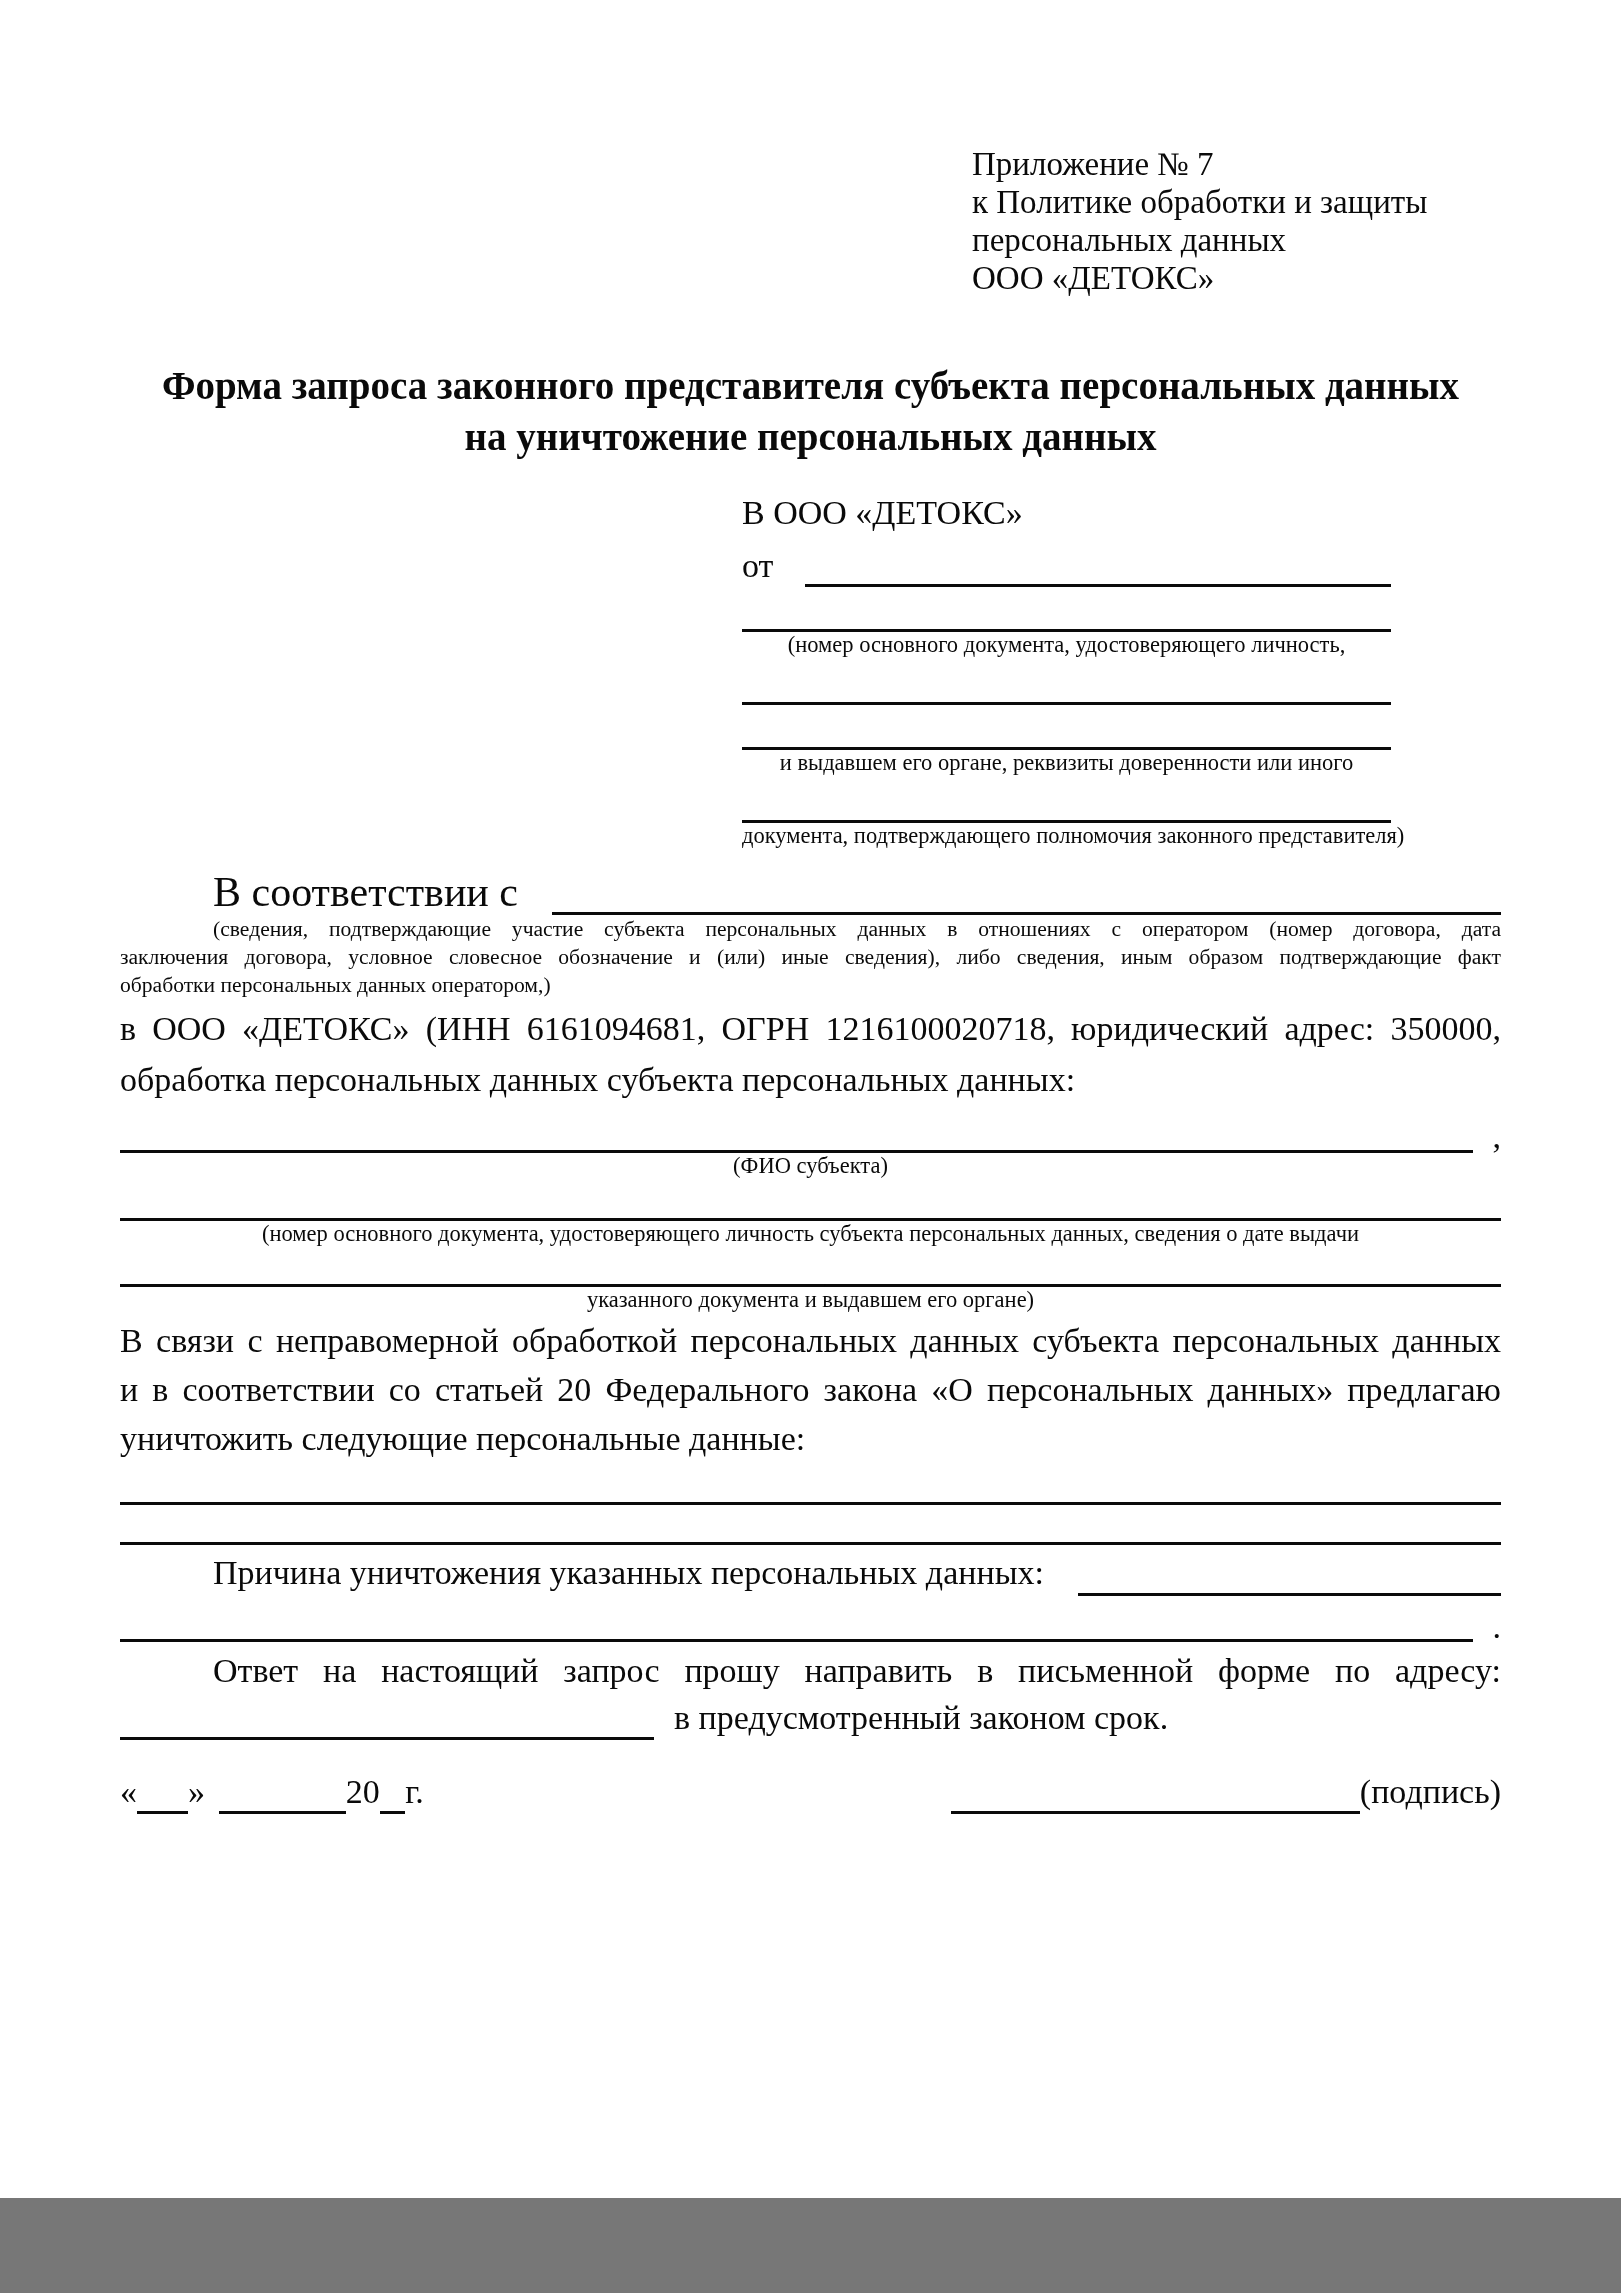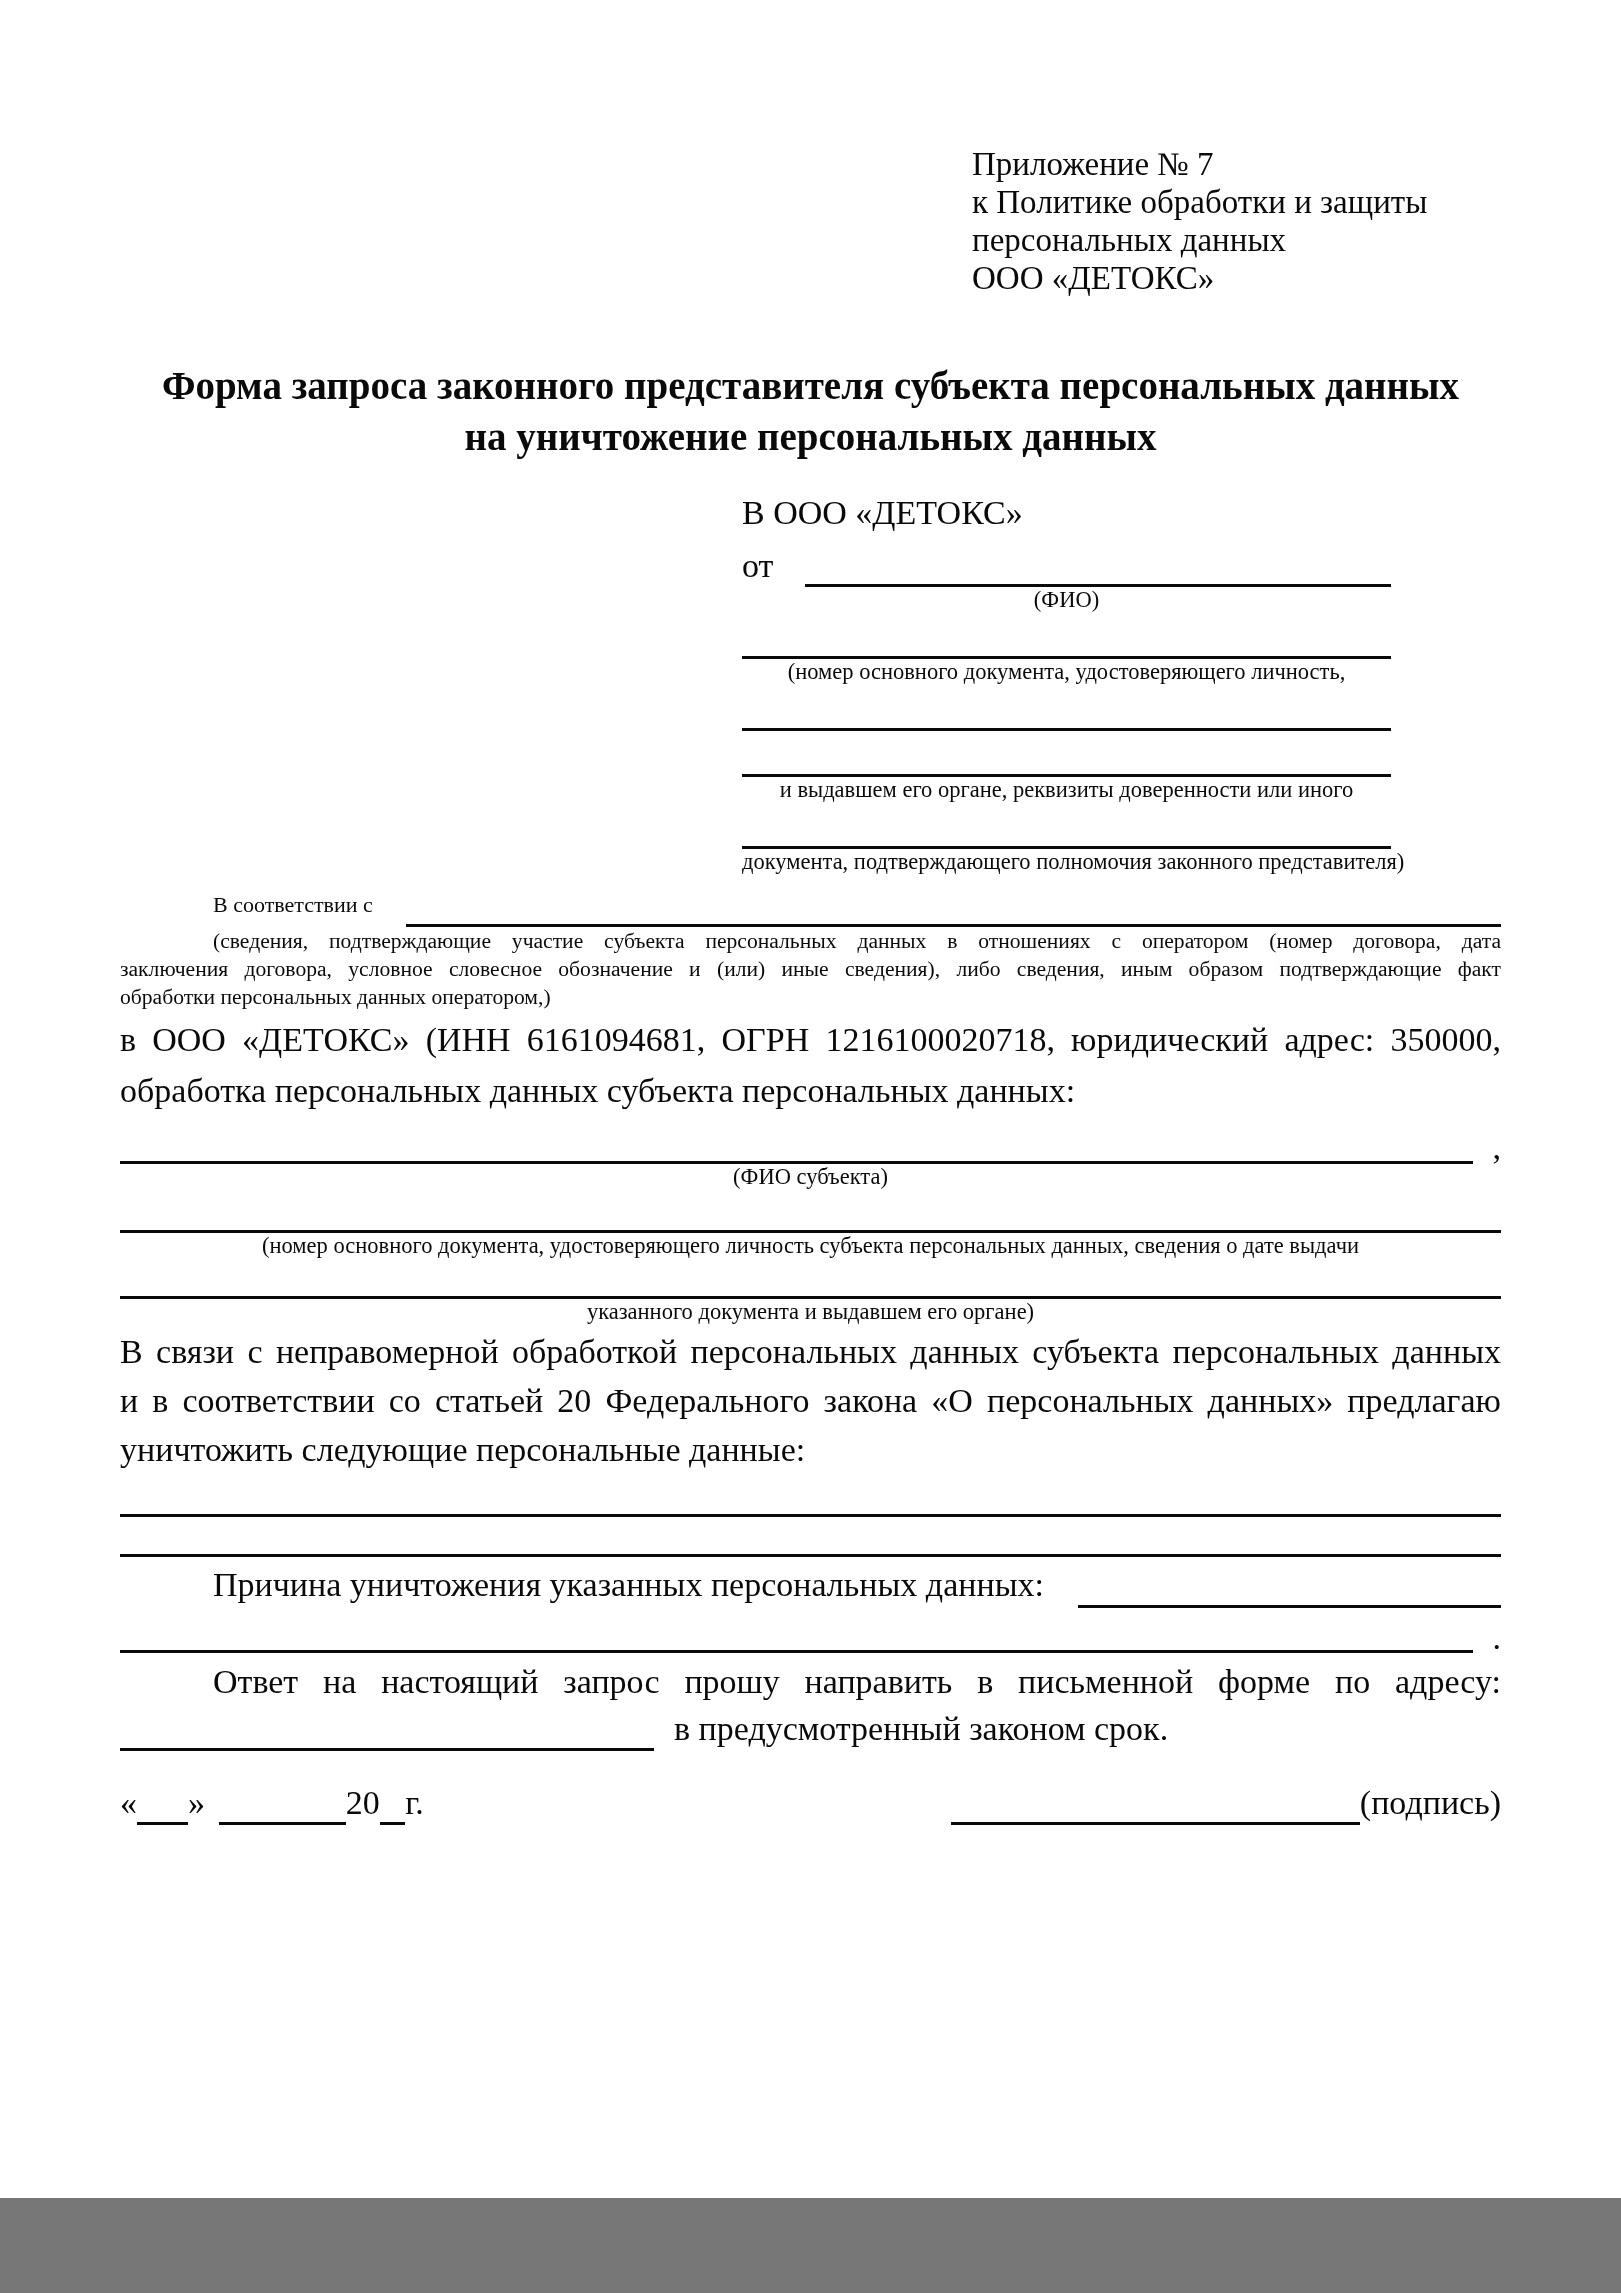--- a/index.html
+++ b/index.html
@@ -27,21 +27,21 @@
   .addr-to { line-height: 43px; }
   .row { display: flex; align-items: flex-end; gap: 20px; }
   .addr-from { margin-top: 9.8px; }
   .addr-from .lbl { line-height: 43px; margin-right: 11.8px; white-space: nowrap; }
   .fill { flex: 1 1 auto; border-bottom: 3.9px solid #0a0a0a; height: 35px; }
   .cap { font-size: 22.5px; line-height: 26.5px; text-align: center; white-space: nowrap; }
   .addr .cap { margin-top: 0; }
   .blank { margin-top: 13.7px; height: 29px; border-bottom: 3.9px solid #0a0a0a; }
 
   
-  .acc-row { margin-top: 6px; font-size: 22px; align-items: flex-end; }
+  .acc-row { margin-top: 21px; font-size: 42px; align-items: flex-end; }
   .acc-row .lbl { margin-left: 93px; margin-right: 13.7px; line-height: 45px; white-space: nowrap; }
   .acc-note { margin-top: 0; font-size: 21.6px; line-height: 28px; }
   .jl { text-align: justify; text-align-last: justify; }
   .note-l1 { text-indent: 93px; }
   .para { font-size: 34px; line-height: 51px; }
   .para-operator { margin-top: 3.9px; }
   .fio-row { margin-top: 9.8px; font-size: 34px; line-height: 33px; }
   .suffix { white-space: nowrap; }
   .center-cap { font-size: 22.5px; line-height: 26.5px; text-align: center; }
   .blank-wide { height: 29px; border-bottom: 3.9px solid #0a0a0a; }
@@ -84,21 +84,20 @@
     <div>Форма запроса законного представителя субъекта персональных данных</div>
     <div>на уничтожение персональных данных</div>
   </div>
 
   <div class="addr">
     <div class="addr-to">В ООО «ДЕТОКС»</div>
     <div class="row addr-from">
       <span class="lbl">от</span>
       <span class="fill"></span>
     </div>
-    <div class="cap">(ФИО)</div>
 
     <div class="blank"></div>
     <div class="cap">(номер основного документа, удостоверяющего личность,</div>
 
     <div class="blank"></div>
 
     <div class="blank"></div>
     <div class="cap">и выдавшем его органе, реквизиты доверенности или иного</div>
 
     <div class="blank"></div>

